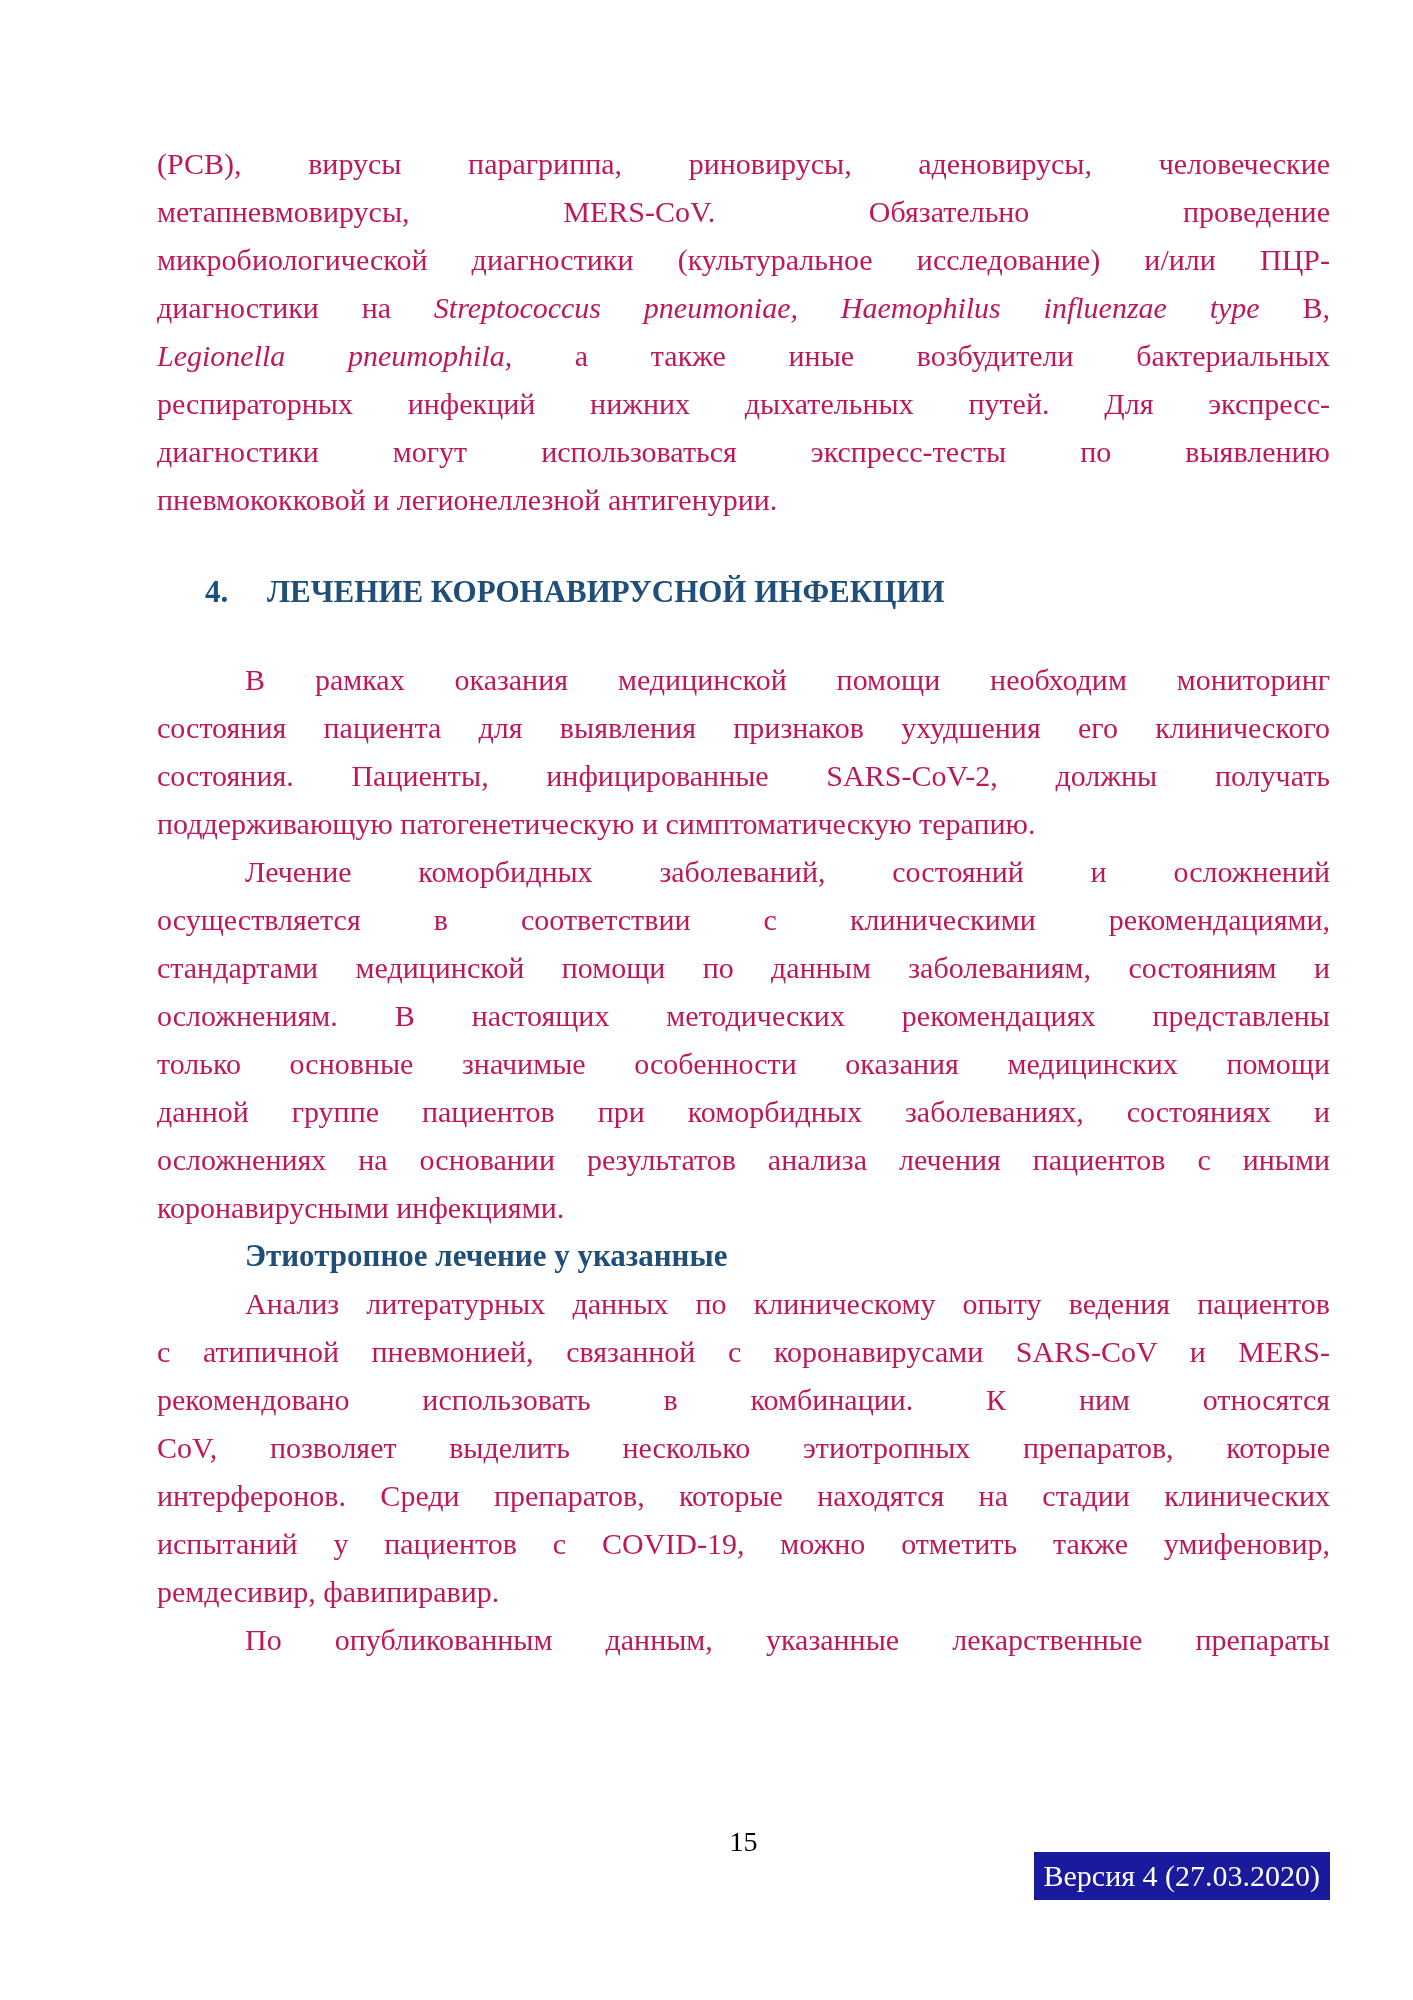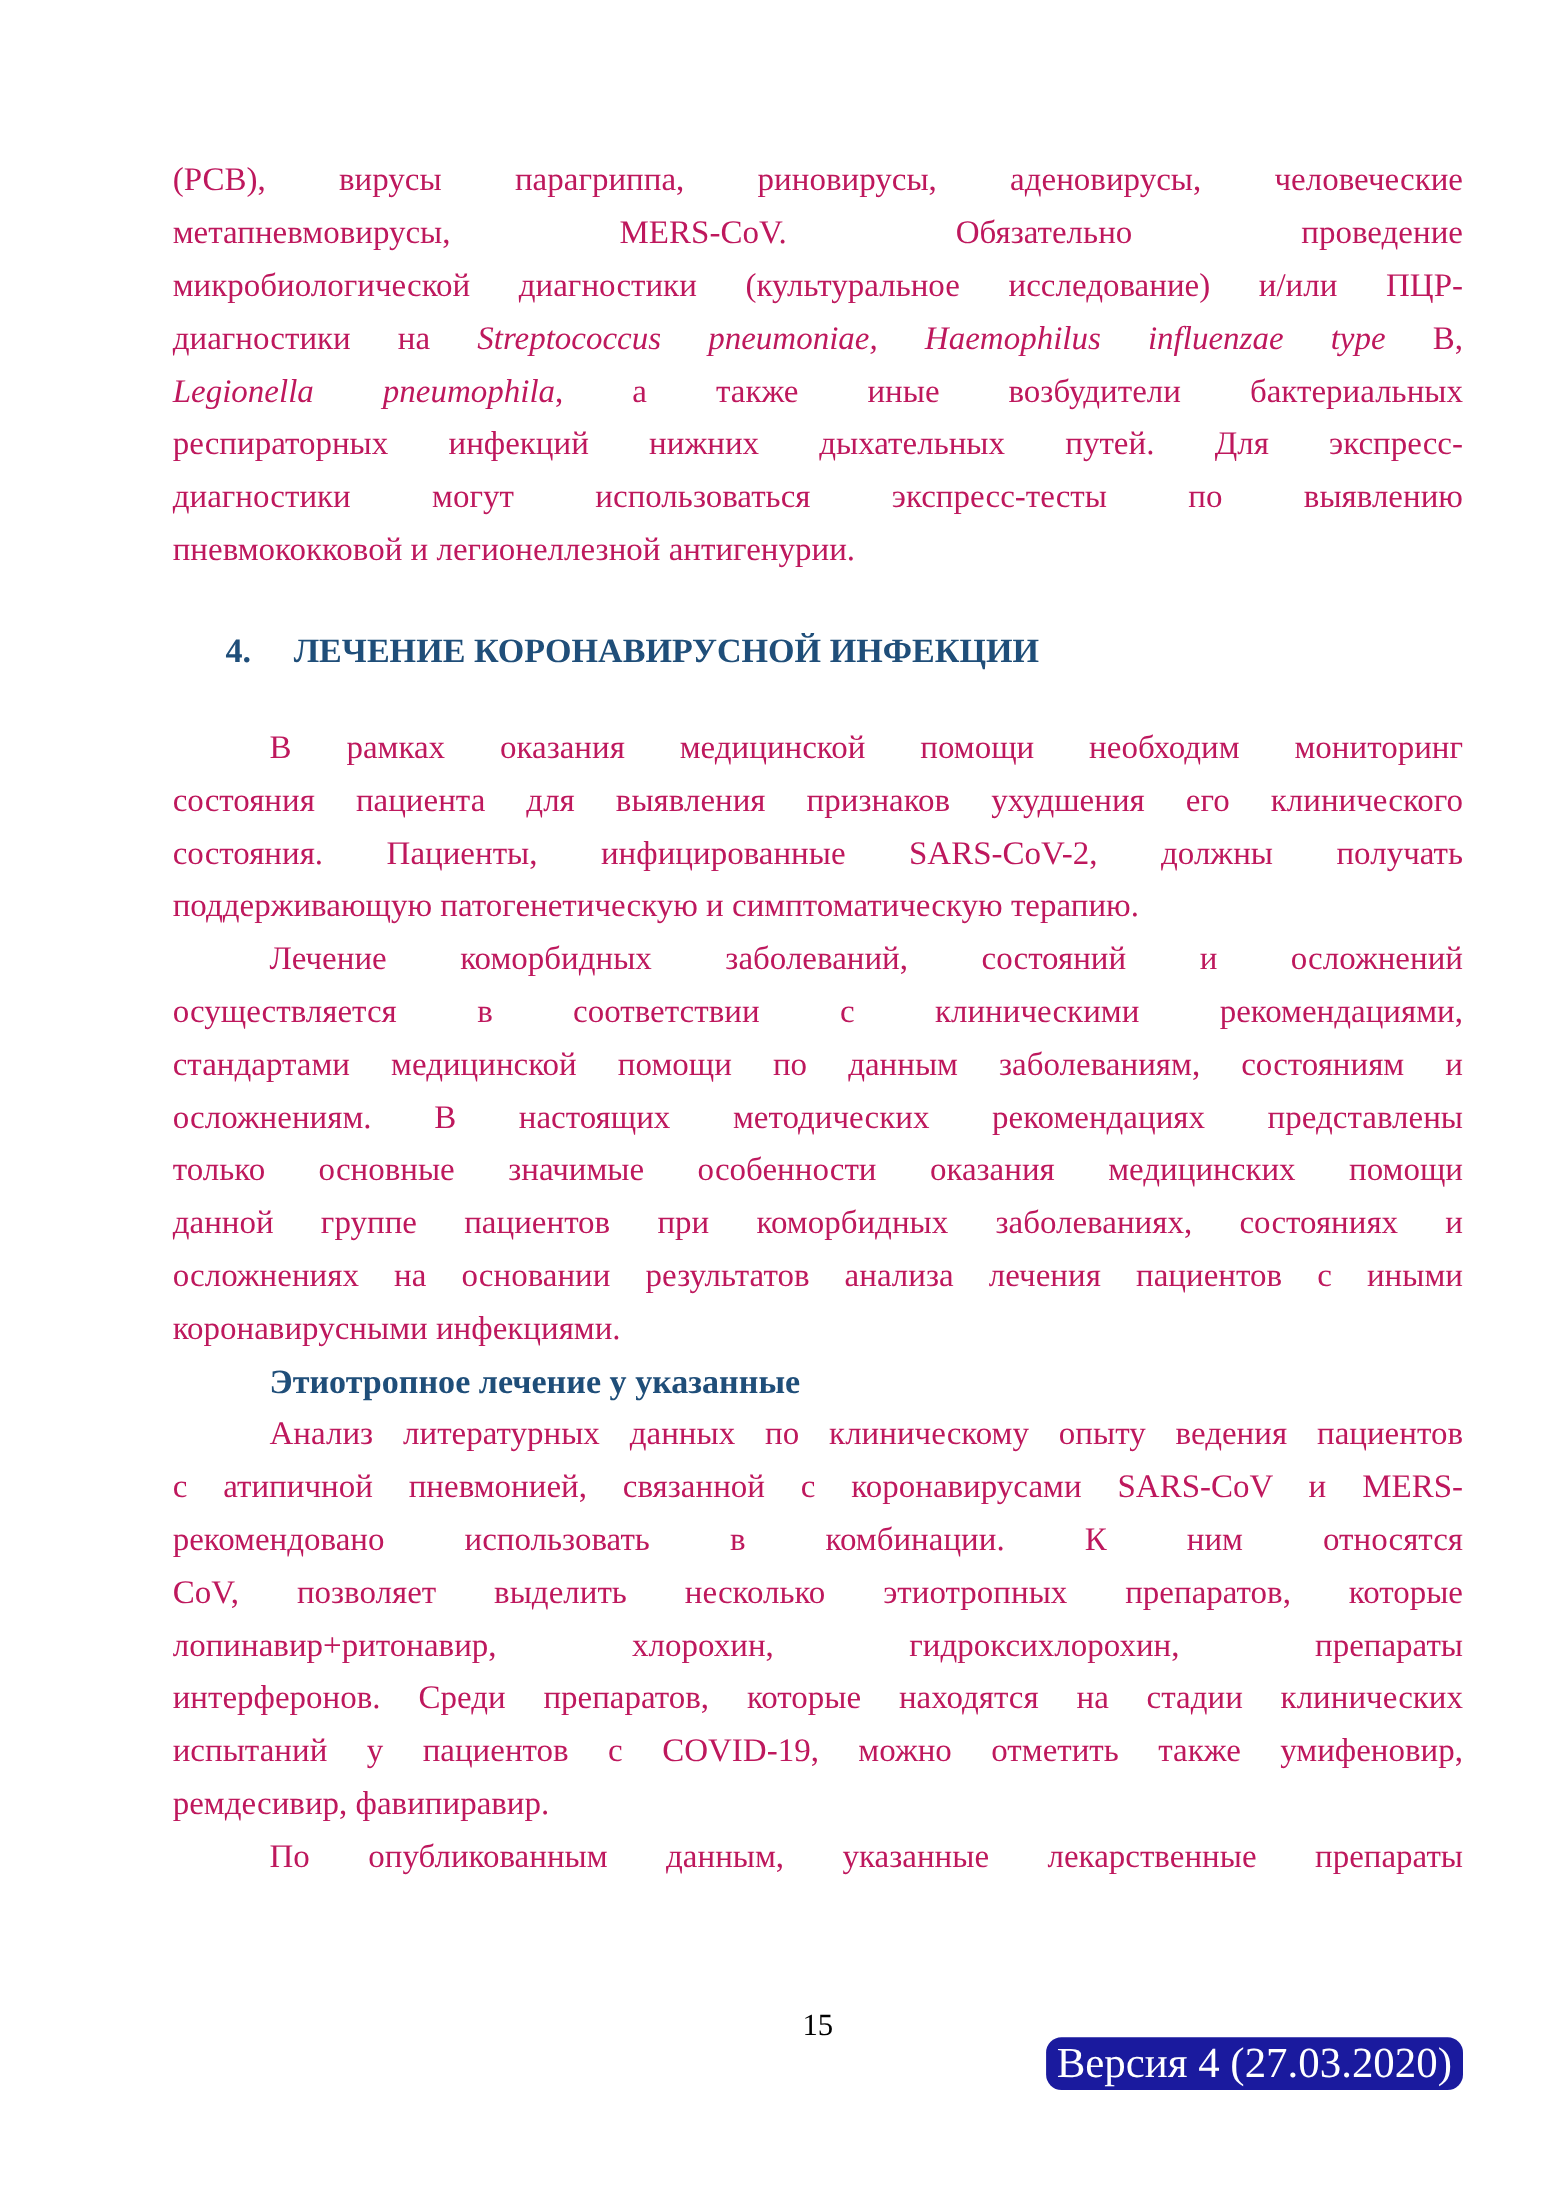--- a/index.html
+++ b/index.html
@@ -55,24 +55,23 @@
     width:1173px;
     text-align:center;
     font-size:28px; line-height:40px;
     color:#000000;
   }
   .version-badge {
     position:absolute;
     right:83px; top:1852px;
     background:#1a1a9e;
     color:#ffffff;
-    font-size:39px; line-height:48px; height:48px;
+    font-size:30px; line-height:48px; height:48px;
     padding:0 10px;
     white-space:nowrap;
-    border-radius:14px;
   }
 </style>
 </head>
 <body>
 
 <div class="page">
   <div class="content">
 
     <div>
       <div class="line j">(РСВ), вирусы парагриппа, риновирусы, аденовирусы, человеческие</div>
@@ -108,21 +107,20 @@
     </div>
 
 
     <div class="sub">Этиотропное лечение у указанные</div>
 
     <div>
       <div class="line j indent">Анализ литературных данных по клиническому опыту ведения пациентов</div>
       <div class="line j">с атипичной пневмонией, связанной с коронавирусами SARS-CoV и MERS-</div>
       <div class="line j">рекомендовано использовать в комбинации. К ним относятся</div>
       <div class="line j">CoV, позволяет выделить несколько этиотропных препаратов, которые</div>
-      <div class="line j">лопинавир+ритонавир, хлорохин, гидроксихлорохин, препараты</div>
       <div class="line j">интерферонов. Среди препаратов, которые находятся на стадии клинических</div>
       <div class="line j">испытаний у пациентов с COVID-19, можно отметить также умифеновир,</div>
       <div class="line l">ремдесивир, фавипиравир.</div>
     </div>
 
     <div>
       <div class="line j indent">По опубликованным данным, указанные лекарственные препараты</div>
     </div>
 
   </div>

